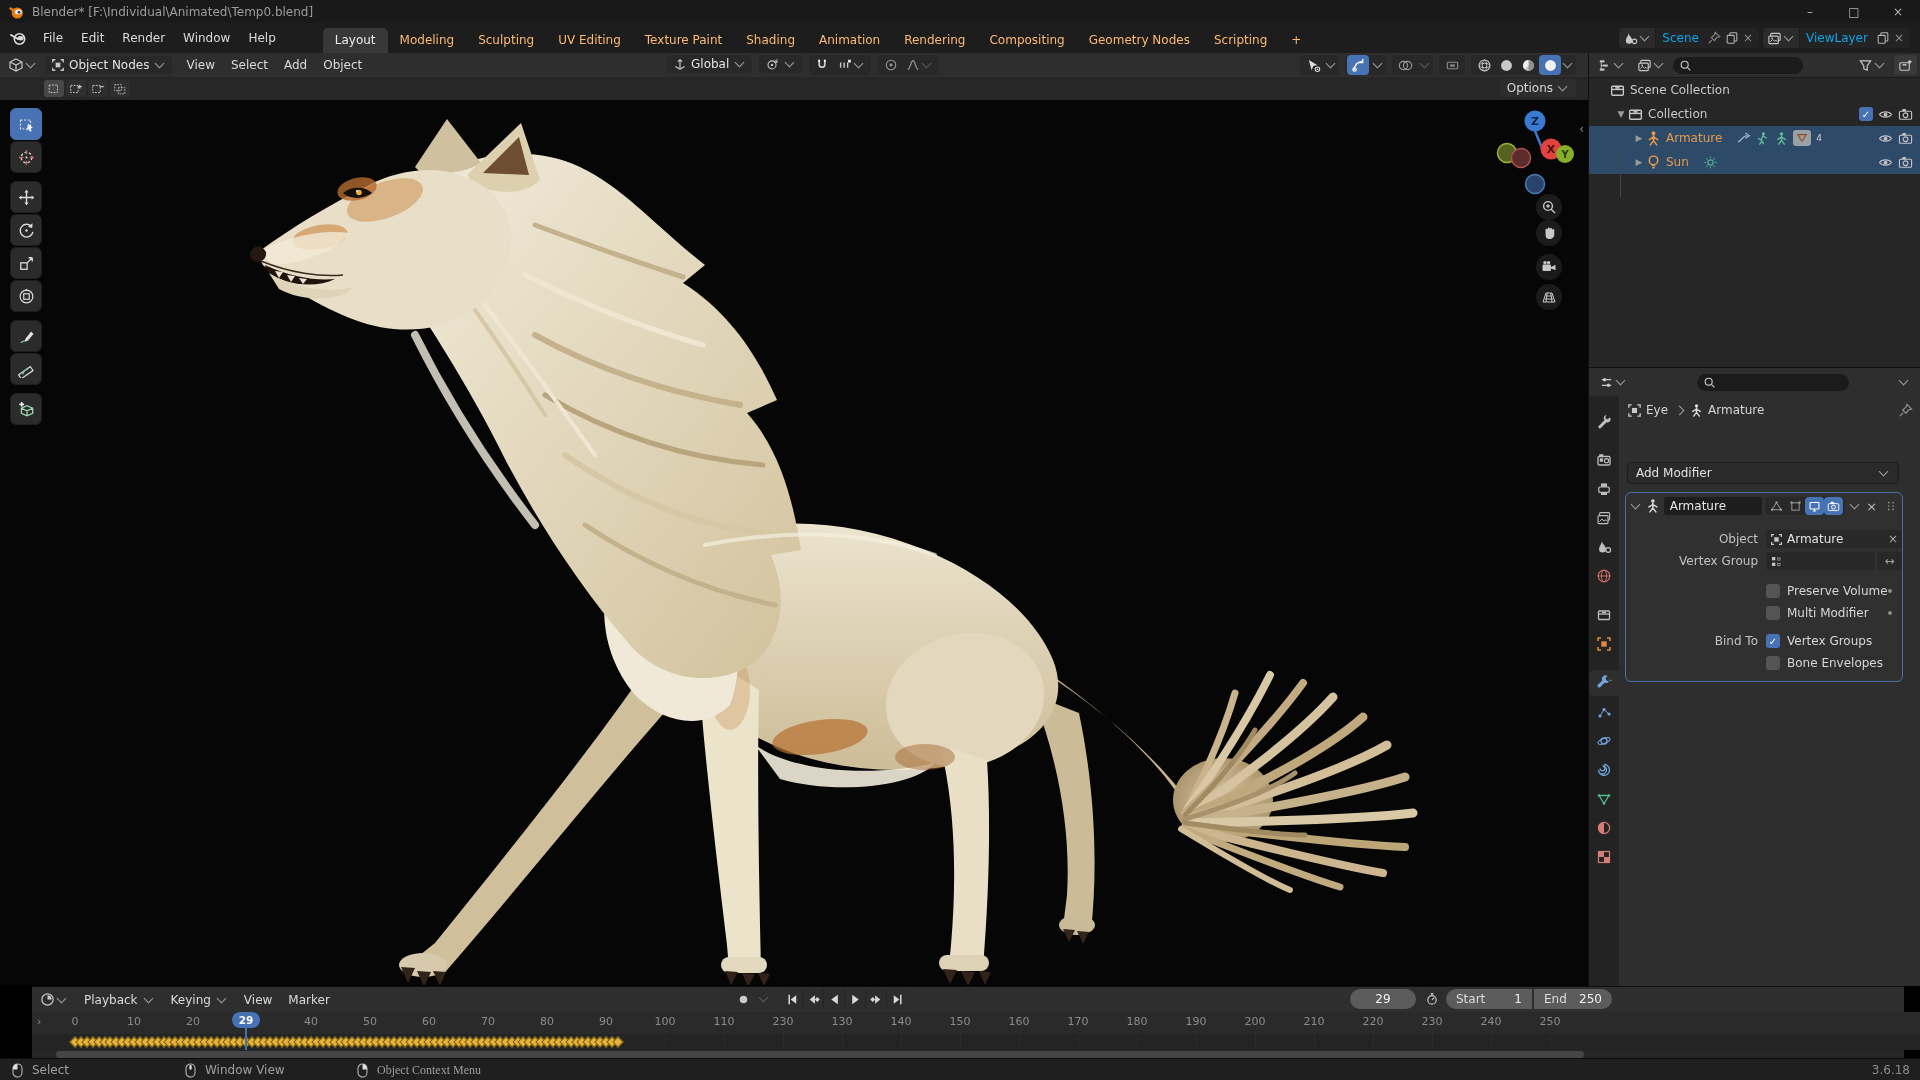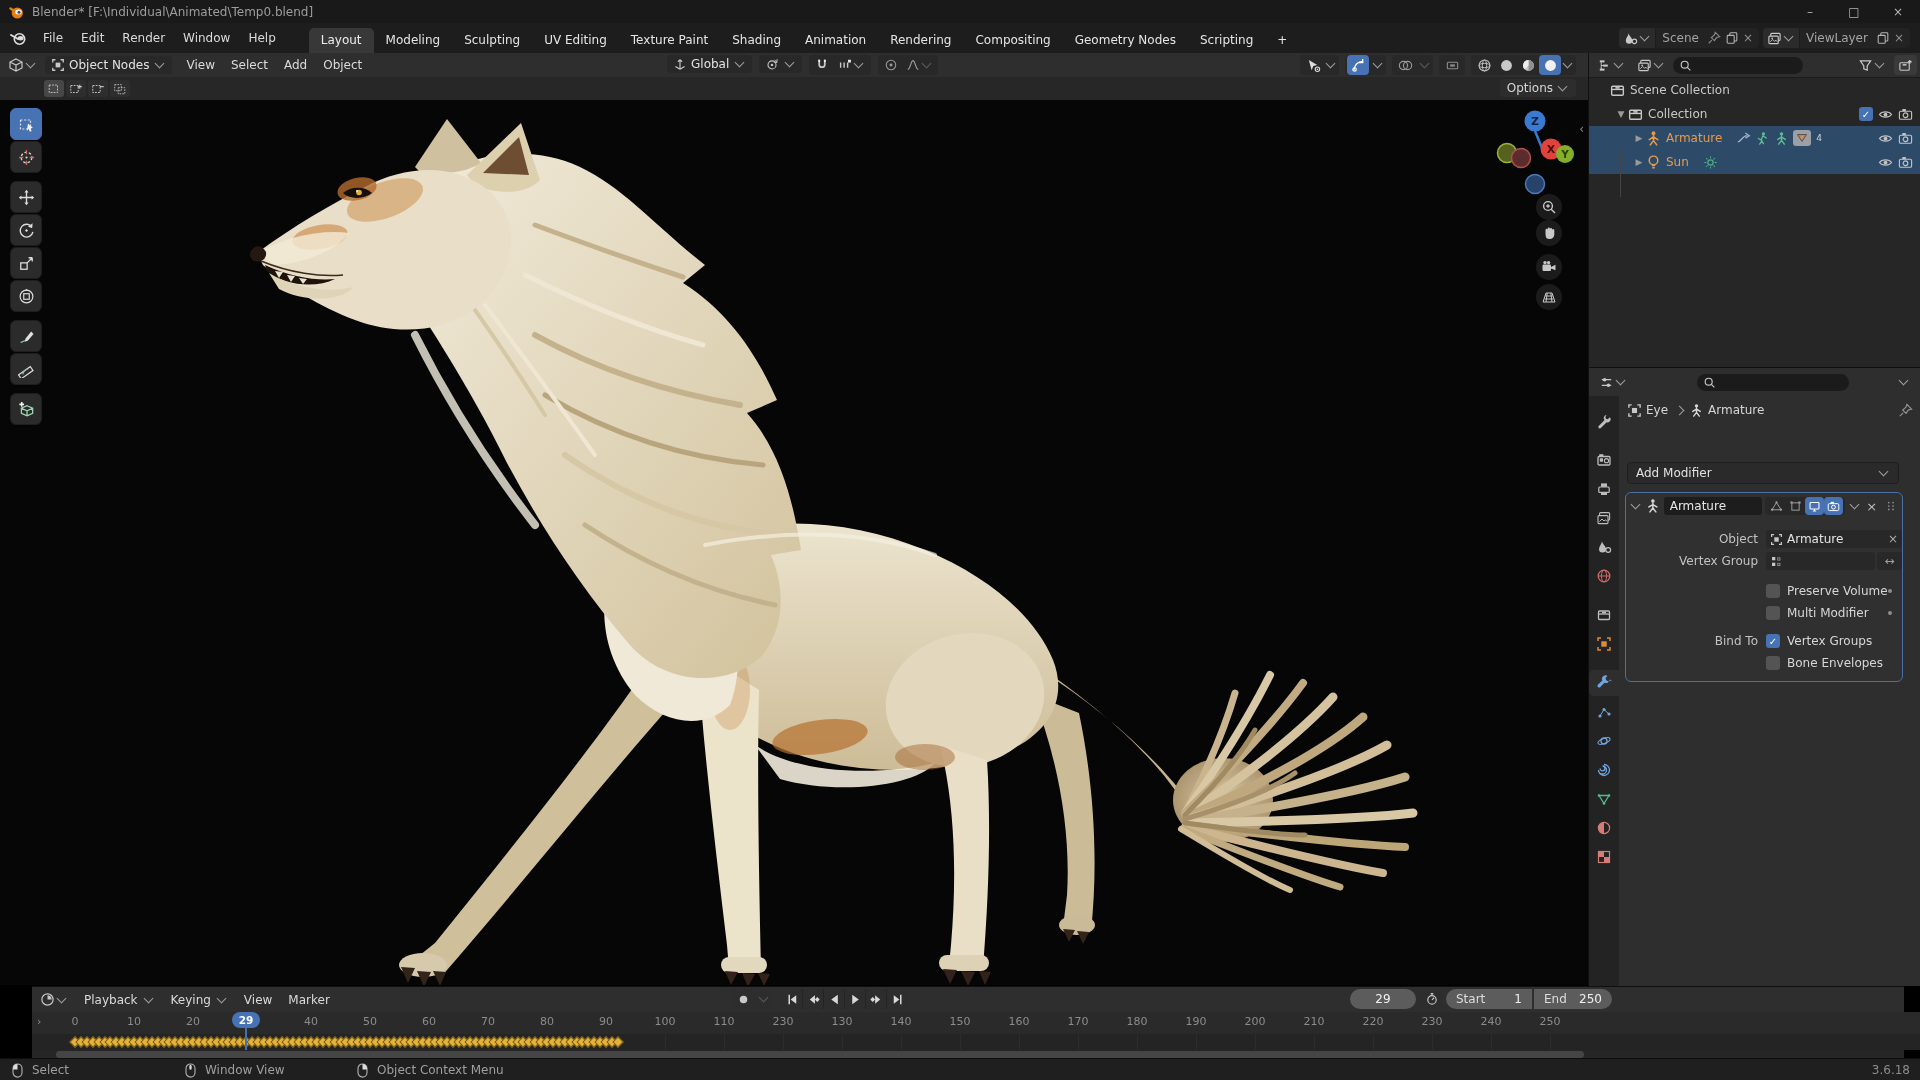--- a/index.html
+++ b/index.html
@@ -16,28 +16,28 @@
   #titlebar{left:0;top:0;width:1920px;height:23px;background:#191919;display:flex;align-items:center;}
   #titlebar .logo{width:16px;height:16px;margin:0 8px 0 8px;}
   #titlebar .t{color:#9d9d9d;font-size:12px;}
   #wincontrols{position:absolute;right:0;top:0;height:23px;display:flex;}
   #wincontrols span{width:44px;height:23px;display:flex;align-items:center;justify-content:center;color:#b4b4b4;font-size:12px;}
   
   #topbar{left:0;top:23px;width:1920px;height:30px;background:#1d1d1d;display:flex;align-items:center;border-bottom:1px solid #0e0e0e;}
   #topbar .logo2{width:20px;height:18px;margin:0 6px 0 8px;}
   #tb-menus{display:flex;}
   #tb-menus .mi{padding:4px 9px;color:#dadada;border-radius:4px;}
-  #tb-tabs{display:flex;align-self:flex-end;padding-left:24px;}
-  #tb-tabs .tab{padding:5px 12px 6px;color:#e5e5e5;border-radius:5px 5px 0 0;font-size:12px;}
+  #tb-tabs{display:flex;margin-left:14px;align-self:flex-end;padding-left:24px;}
+  #tb-tabs .tab{padding:5px 12px 6px;color:#fdba74;border-radius:5px 5px 0 0;font-size:12px;}
   #tb-tabs .tab.active{background:#383838;color:#ececec;}
   #tb-right{margin-left:auto;margin-right:10px;display:flex;gap:4px;}
   .idgroup{display:flex;height:20px;}
   .idbtn{background:#2b2b2b;border-radius:4px 0 0 4px;padding:0 4px;display:flex;align-items:center;}
   .idfield{background:#232323;border-radius:0 4px 4px 0;display:flex;align-items:center;padding:0 6px;margin-left:1px;}
-  .idfield .nm{color:#a3a3a3;margin-right:8px;}
+  .idfield .nm{color:#0ea5e9;margin-right:8px;}
   
   #vp-header{left:0;top:53px;width:1588px;height:24px;background:#2e2e2e;display:flex;align-items:center;border-bottom:1px solid #191919;}
   .hbtn{display:flex;align-items:center;padding:0 4px;height:20px;border-radius:4px;}
   .dd{background:#282828;border-radius:4px;height:18px;display:flex;align-items:center;padding:0 6px;gap:4px;}
   .dd .lbl{color:#e2e2e2;}
   #vp-menus{display:flex;margin-left:6px;}
   #vp-menus .mi{padding:3px 8px;color:#dadada;}
   #vp-center{position:absolute;left:667px;top:2px;display:flex;gap:7px;}
   #vp-right{position:absolute;left:1300px;top:2px;display:flex;gap:6px;}
   .tgl{background:#282828;height:20px;border-radius:4px;display:flex;align-items:center;padding:0 2px;}
@@ -1434,21 +1434,21 @@
         </div>
         <div class="sitem" style="left: 183px;">
           <span class="ic" style="height: 15px; width: 15px;">
             <svg viewBox="0 0 16 16" width="100%" height="100%">
               <rect x="3.2" y="1" width="9.6" height="14" rx="4.8" fill="none" stroke="#b0b0b0" stroke-width="1.2"></rect>
               <rect x="6.8" y="2.2" width="2.4" height="5" rx="1.2" fill="#dedede"></rect>
             </svg>
           </span>
           <span>Window View</span>
         </div>
-        <div class="sitem" style="left: 355px;">
+        <div class="sitem" style="left: 355px; font-family: Liberation Serif, serif;">
           <span class="ic" style="height: 15px; width: 15px;">
             <svg viewBox="0 0 16 16" width="100%" height="100%">
               <rect x="3.2" y="1" width="9.6" height="14" rx="4.8" fill="none" stroke="#b0b0b0" stroke-width="1.2"></rect>
               <path d="M8 1 a4.8 4.8 0 0 1 4.8 4.8 V7 h-4.8 Z" fill="#dedede"></path>
             </svg>
           </span>
           <span>Object Context Menu</span>
         </div>
       </div>
     <div id="sb-version">3.6.18</div>

